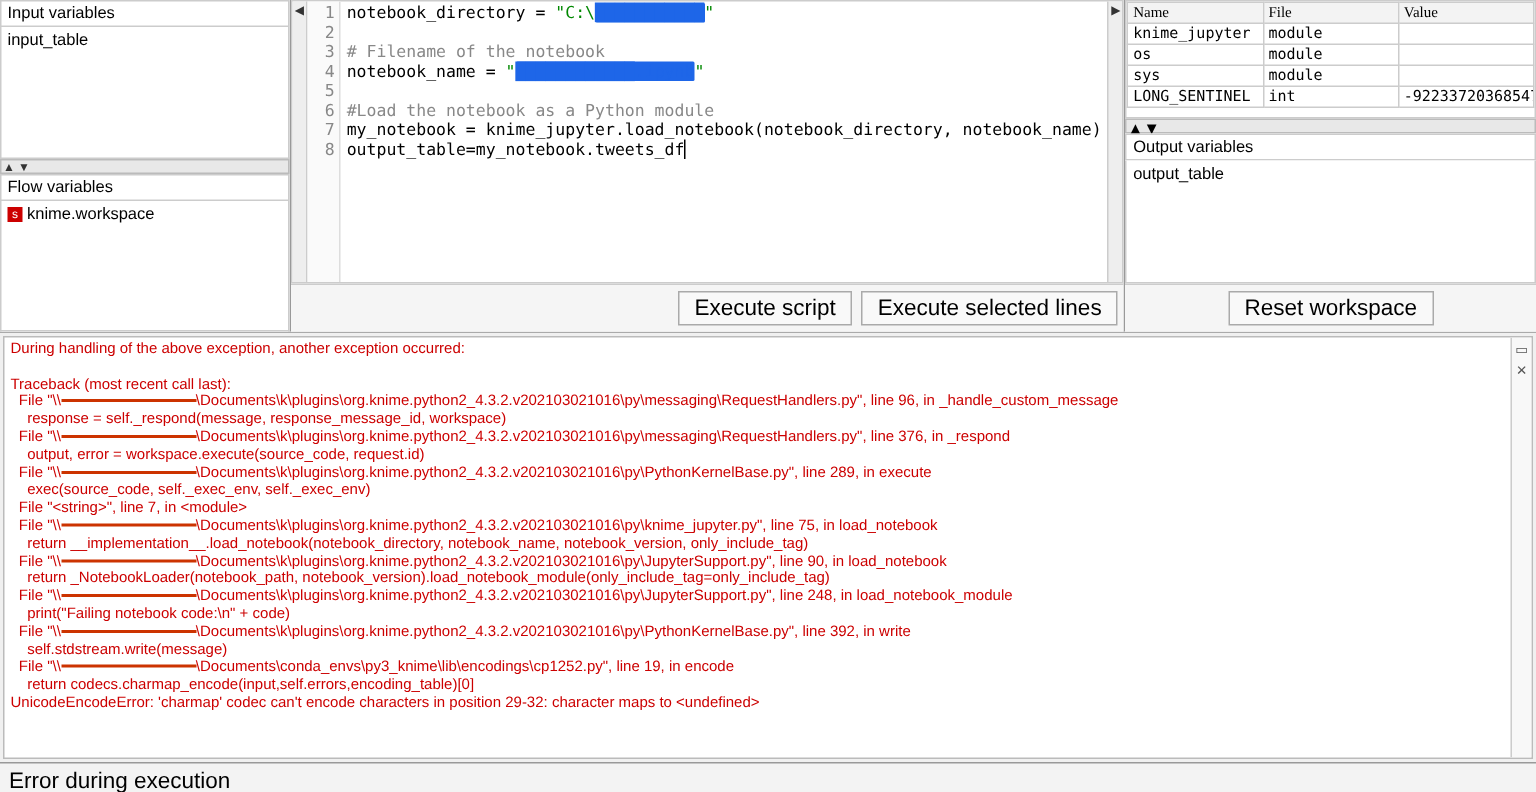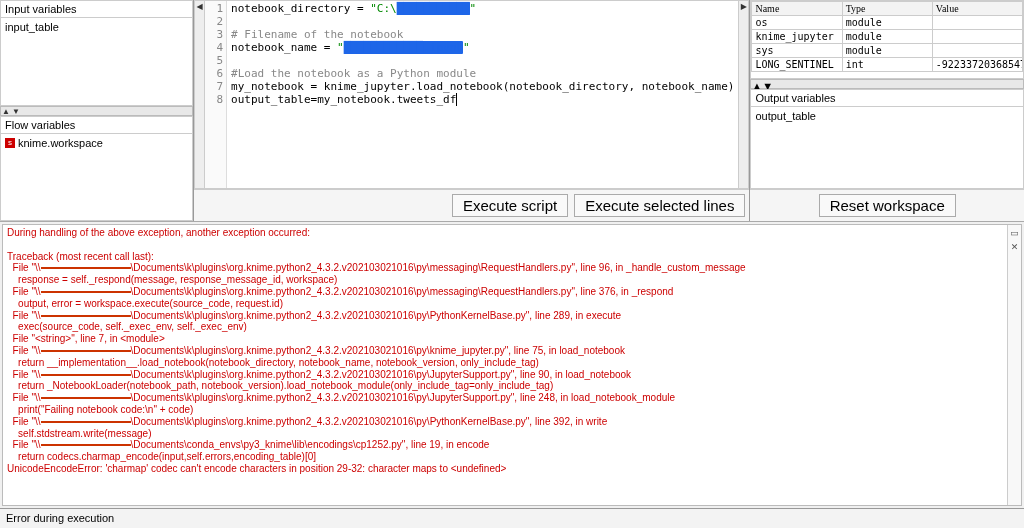--- a/index.html
+++ b/index.html
@@ -27,21 +27,21 @@
   th { background: #f3f3f3; font-weight: normal; font-family: Tahoma; margin-left: 36px; }
   .vars-table-wrap { flex: 1; overflow: hidden; border:1px solid #ccc; }
   .out-sep { height: 10px; background: #e8e8e8; border: 1px solid #bbb; display:flex; }
   .out-header { border:1px solid #ccc; padding:2px 4px; background:#fff;}
   .out-body { flex:1; border:1px solid #ccc; border-top:none; background:#fff; padding:2px;}
   .right-buttons { display:flex; justify-content:center; padding:4px; background:#f5f5f5; border-top:1px solid #ccc;}
   .console { flex: 1; background: #fff; border: 1px solid #bbb; margin: 2px; padding: 2px 4px; font-family: Liberation Sans, sans-serif; font-size: 10px; color: #c00; white-space: pre; overflow: hidden; line-height: 1.18; position:relative;}
   .console .scr { display:inline-block; width:90px; border-bottom:2px solid #c30; position:relative; top:-2px;}
   .console-side { position:absolute; right:0; top:0; width:14px; height:100%; border-left:1px solid #ccc; background:#f8f8f8; display:flex; flex-direction:column; align-items:center; padding-top:3px; gap:4px;}
   .cs-ico { width:10px; height:10px; font-size:9px; text-align:center; color:#555;}
-  .status { height: 20px; border-top: 1px solid #999; background: #f3f3f3; padding: 3px 6px; font-size: 11px; }
+  .status { height: 20px; border-top: 1px solid #999; background: #f3f3f3; padding: 3px 6px; font-size: 15px; }
   .caret { border-right: 1px solid #000; padding-right: 0px; animation: none; }
   .topbar-tri { width:10px; font-size:8px; color:#333; background:#eee; border-right:1px solid #ccc; display:flex; align-items:flex-start; justify-content:center; padding-top:1px;}
 </style>
 </head>
 <body>
 
 <div class="top">
 
   <div class="left-col">
     <div class="panel-header">Input variables</div>
@@ -89,32 +89,32 @@
       <button>Execute selected lines</button>
     </div>
   </div>
 
   <div class="right-col">
     <div class="vars-table-wrap">
       <table>
         <tbody>
             <tr>
           <th>Name</th>
-          <th>Type</th>
+          <th>File</th>
           <th>Value</th>
         </tr>
         </tbody>
           <tbody id="vars-body">
             <tr>
-              <td>os</td>
+              <td>knime_jupyter</td>
               <td>module</td>
               <td></td>
             </tr>
             <tr>
-              <td>knime_jupyter</td>
+              <td>os</td>
               <td>module</td>
               <td></td>
             </tr>
             <tr>
               <td>sys</td>
               <td>module</td>
               <td></td>
             </tr>
             <tr>
               <td>LONG_SENTINEL</td>

